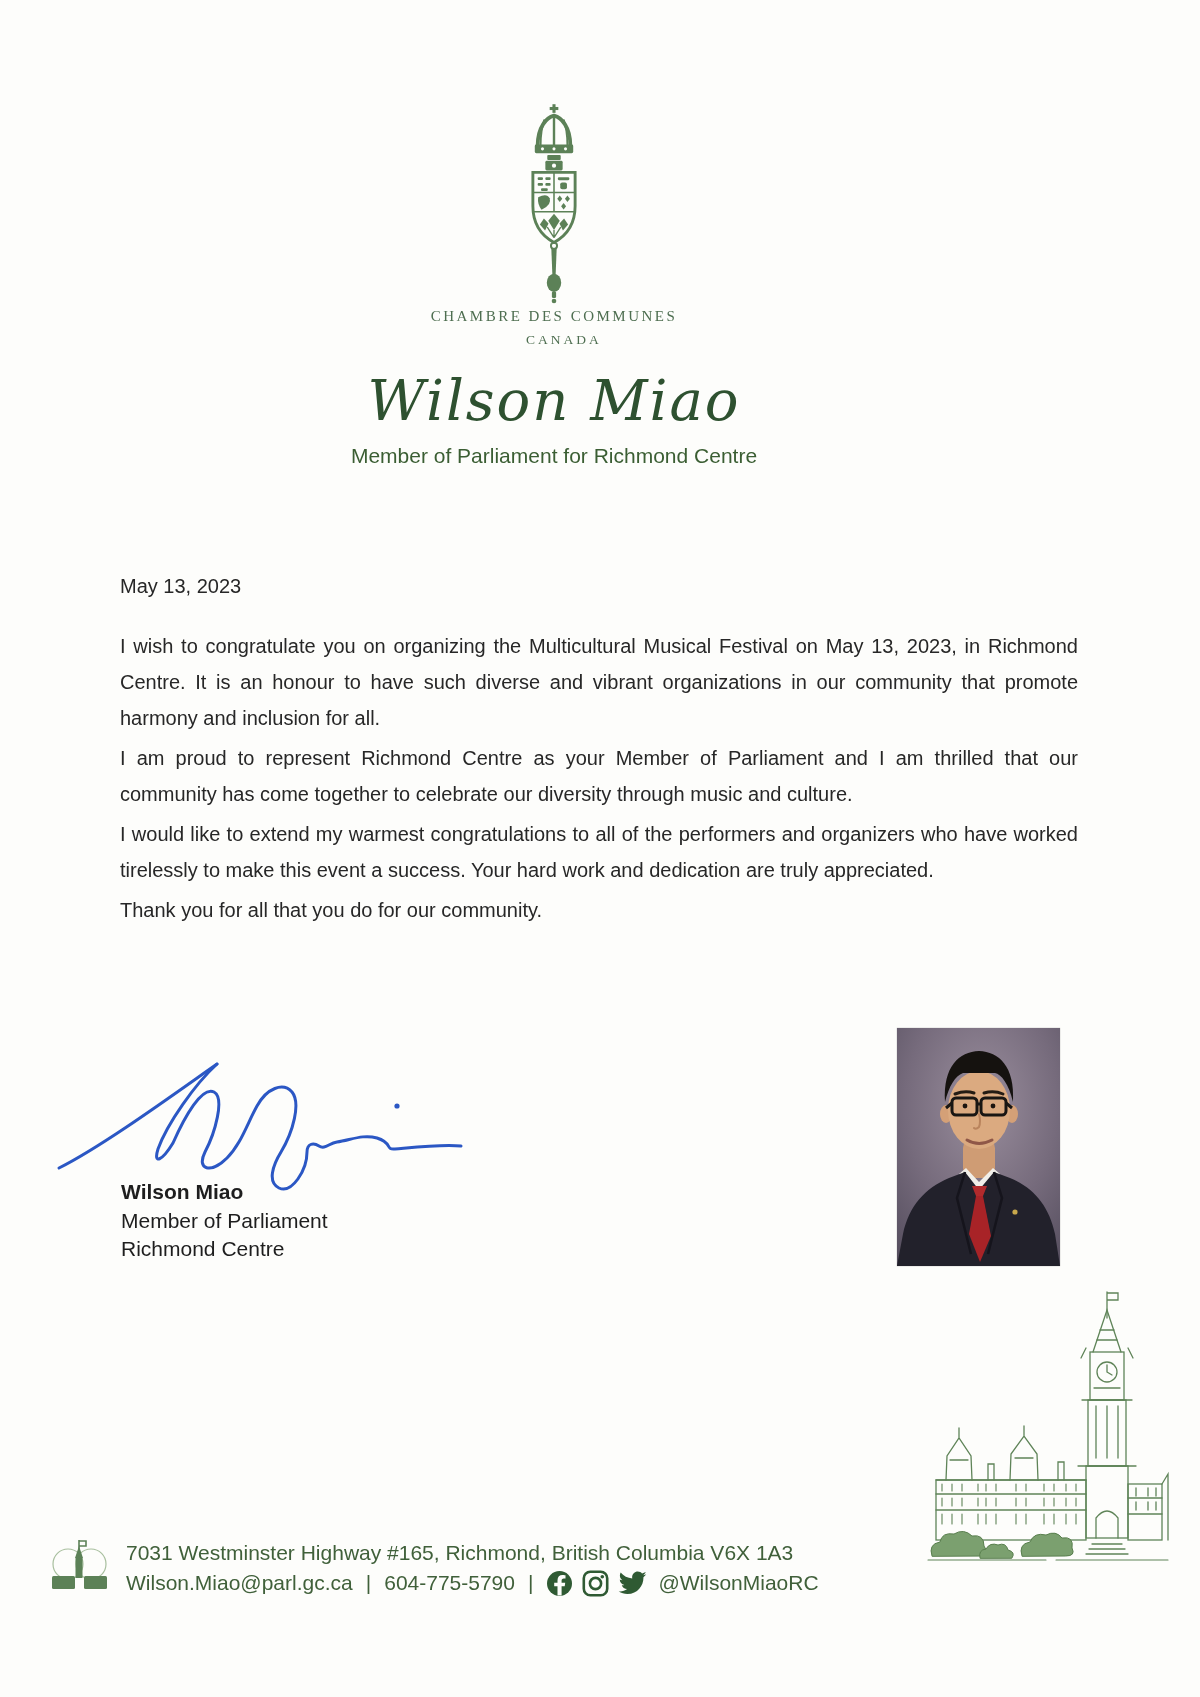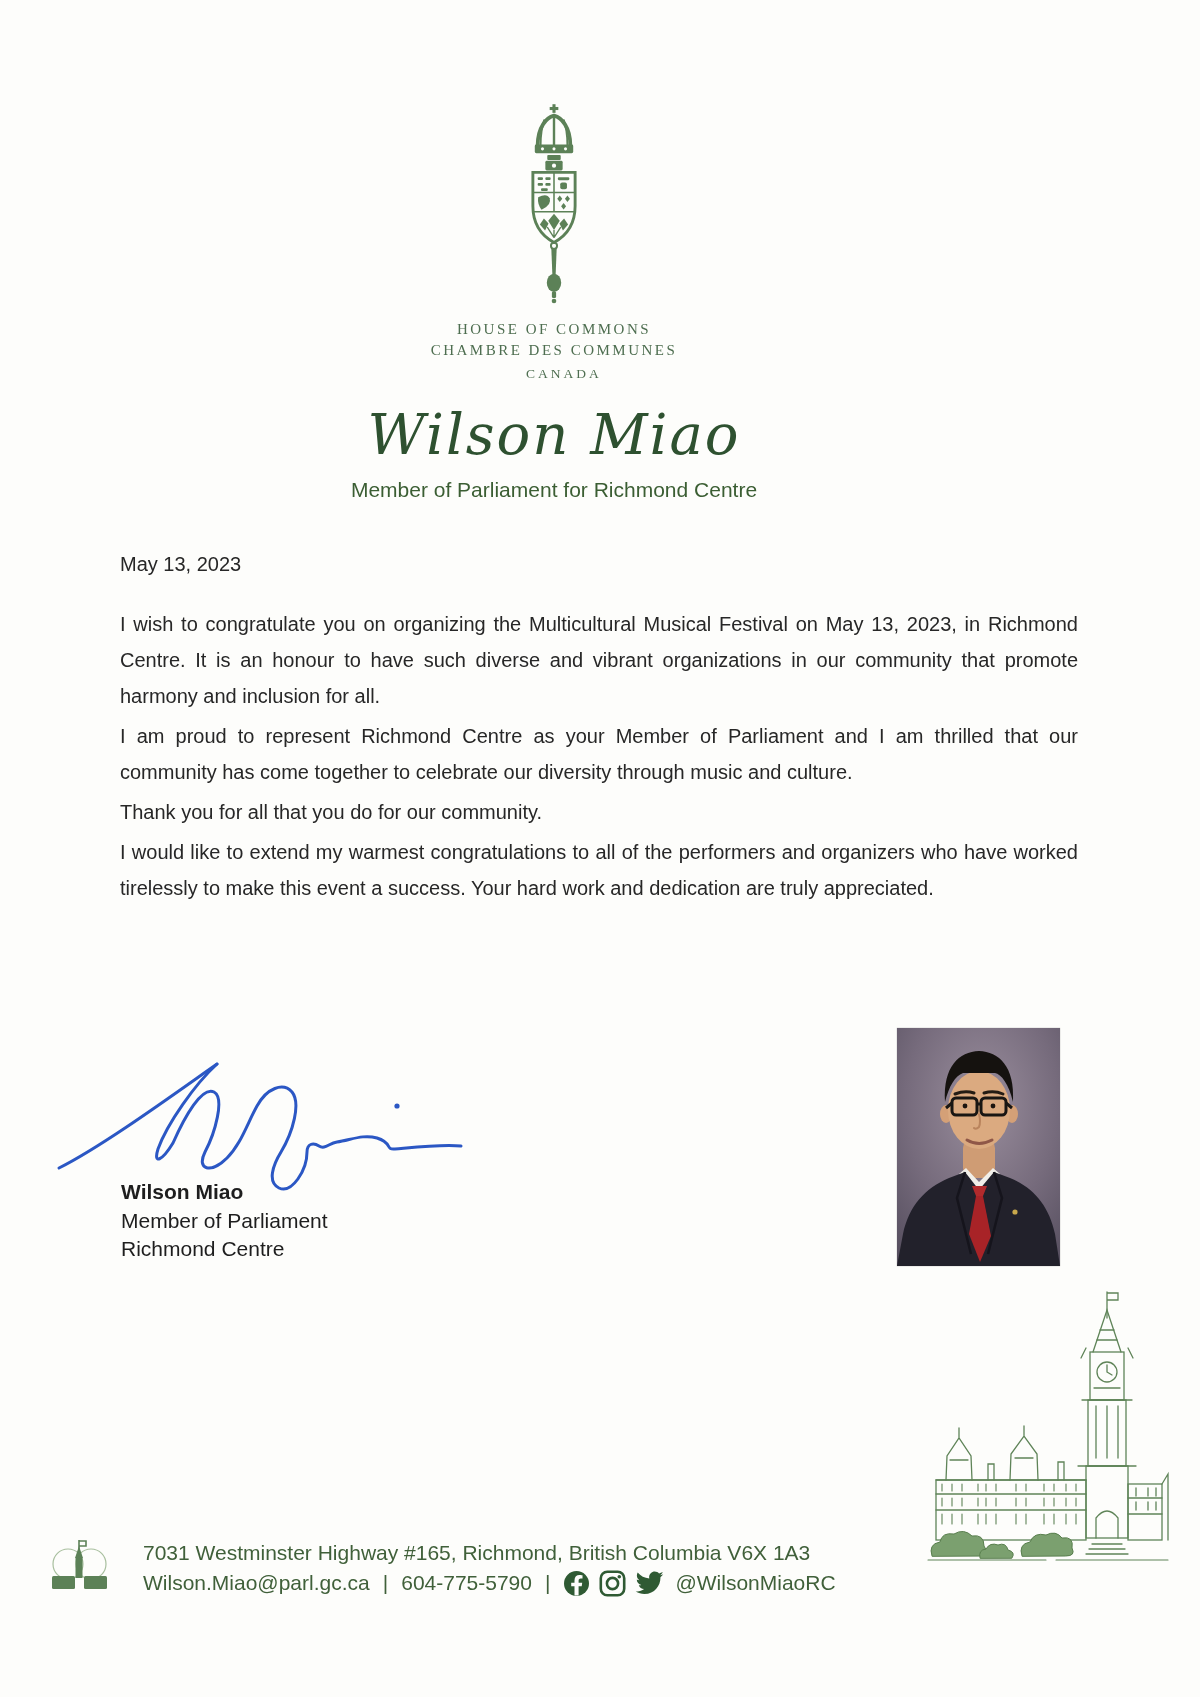--- a/index.html
+++ b/index.html
@@ -36,21 +36,21 @@
     color:#2e5130;
     letter-spacing:2px;
   }
   .mp-title{
     margin-top:14px;
     font-size:21px;
     color:#3b5e33;
   }
   
   .letter-body{
-    position:absolute;top:546px;left:120px;width:958px;
+    position:absolute;top:568px;left:120px;width:958px;
     font-size:20px;line-height:36px;
   }
   .letter-body p{margin:0;}
   .date{margin-bottom:24px !important;}
   .salutation{margin-bottom:12px !important;}
   .para{text-align:justify;margin-bottom:4px !important;}
   .para.last{text-align:left;}
   .closing{margin-top:39px !important;}
   
   .signature{position:absolute;left:45px;top:1048px;pointer-events:none;}
@@ -65,21 +65,21 @@
     box-shadow:0 0 1px rgba(0,0,0,.4);
   }
   
   .parliament{position:absolute;left:926px;top:1288px;}
   
   .footer{
     position:absolute;left:48px;top:1532px;
     display:flex;align-items:flex-start;gap:16px;
     color:#40603a;
   }
-  .footer-lines{padding-top:6px;margin-left:17px;}
+  .footer-lines{padding-top:6px;}
   .footer-line{font-size:21px;line-height:30px;display:flex;align-items:center;gap:11px;white-space:nowrap;}
   .footer-line .sep{color:#40603a;padding:0 2px;}
   .social{display:inline-flex;align-items:center;gap:9px;}
 </style>
 </head>
 <body>
 
 <div class="page">
 
   <div class="letterhead">
@@ -129,33 +129,32 @@
         <path d="M60.5,119 l4.2,6.4 -5.4,6.2 -3.6,-7.4 z"></path>
         <path d="M50,131 v8 M43,128 l7,11 M57,128 l-7,11" stroke="#5c8157" stroke-width="1.4" fill="none"></path>
 
         <circle cx="50" cy="147.5" r="3.2" fill="none" stroke="#5c8157" stroke-width="2"></circle>
         <path d="M47.2,150 h5.6 l-1.1,28 h-3.4 z"></path>
         <ellipse cx="50" cy="186" rx="7.5" ry="9.5"></ellipse>
         <rect x="47.8" y="195" width="4.4" height="7" rx="1.5"></rect>
         <circle cx="50" cy="205" r="2.4"></circle>
       </g>
     </svg>
-    <div class="org-line first">HOUSE OF COMMONS</div>
     <div class="org-line">CHAMBRE DES COMMUNES</div>
     <div class="org-line canada">CANADA</div>
     <div class="script-name">Wilson Miao</div>
     <div class="mp-title">Member of Parliament for Richmond Centre</div>
   </div>
 
   <div class="letter-body">
     <p class="date">May 13, 2023</p>
     <p class="para">I wish to congratulate you on organizing the Multicultural Musical Festival on May 13, 2023, in Richmond Centre. It is an honour to have such diverse and vibrant organizations in our community that promote harmony and inclusion for all.</p>
     <p class="para">I am proud to represent Richmond Centre as your Member of Parliament and I am thrilled that our community has come together to celebrate our diversity through music and culture.</p>
+    <p class="para">I would like to extend my warmest congratulations to all of the performers and organizers who have worked tirelessly to make this event a success. Your hard work and dedication are truly appreciated.</p>
     <p class="para last">Thank you for all that you do for our community.</p>
-    <p class="para">I would like to extend my warmest congratulations to all of the performers and organizers who have worked tirelessly to make this event a success. Your hard work and dedication are truly appreciated.</p>
   </div>
 
   <svg class="signature" width="430" height="155" viewBox="0 0 430 155">
     <g fill="none" stroke="#2b57c4" stroke-width="3" stroke-linecap="round" stroke-linejoin="round">
       <path d="M14,120 C58,98 132,44 172,16"></path>
       <path d="M172,16 C150,36 122,76 113,101 C108,117 117,113 128,95 C140,68 157,38 169,44 C180,50 170,85 160,104 C151,122 166,126 182,110 C196,96 202,76 212,58 C222,40 238,34 247,44 C256,55 248,84 236,104 C228,117 222,134 234,140 C247,146 262,122 262,104 C262,96 268,94 274,98 C280,102 284,95 292,94 C306,92 318,86 332,90 C348,95 340,102 350,101 C372,99 398,96 416,98"></path>
       <circle cx="352" cy="58" r="2.6" fill="#2b57c4" stroke="none"></circle>
     </g>
   </svg>
 

